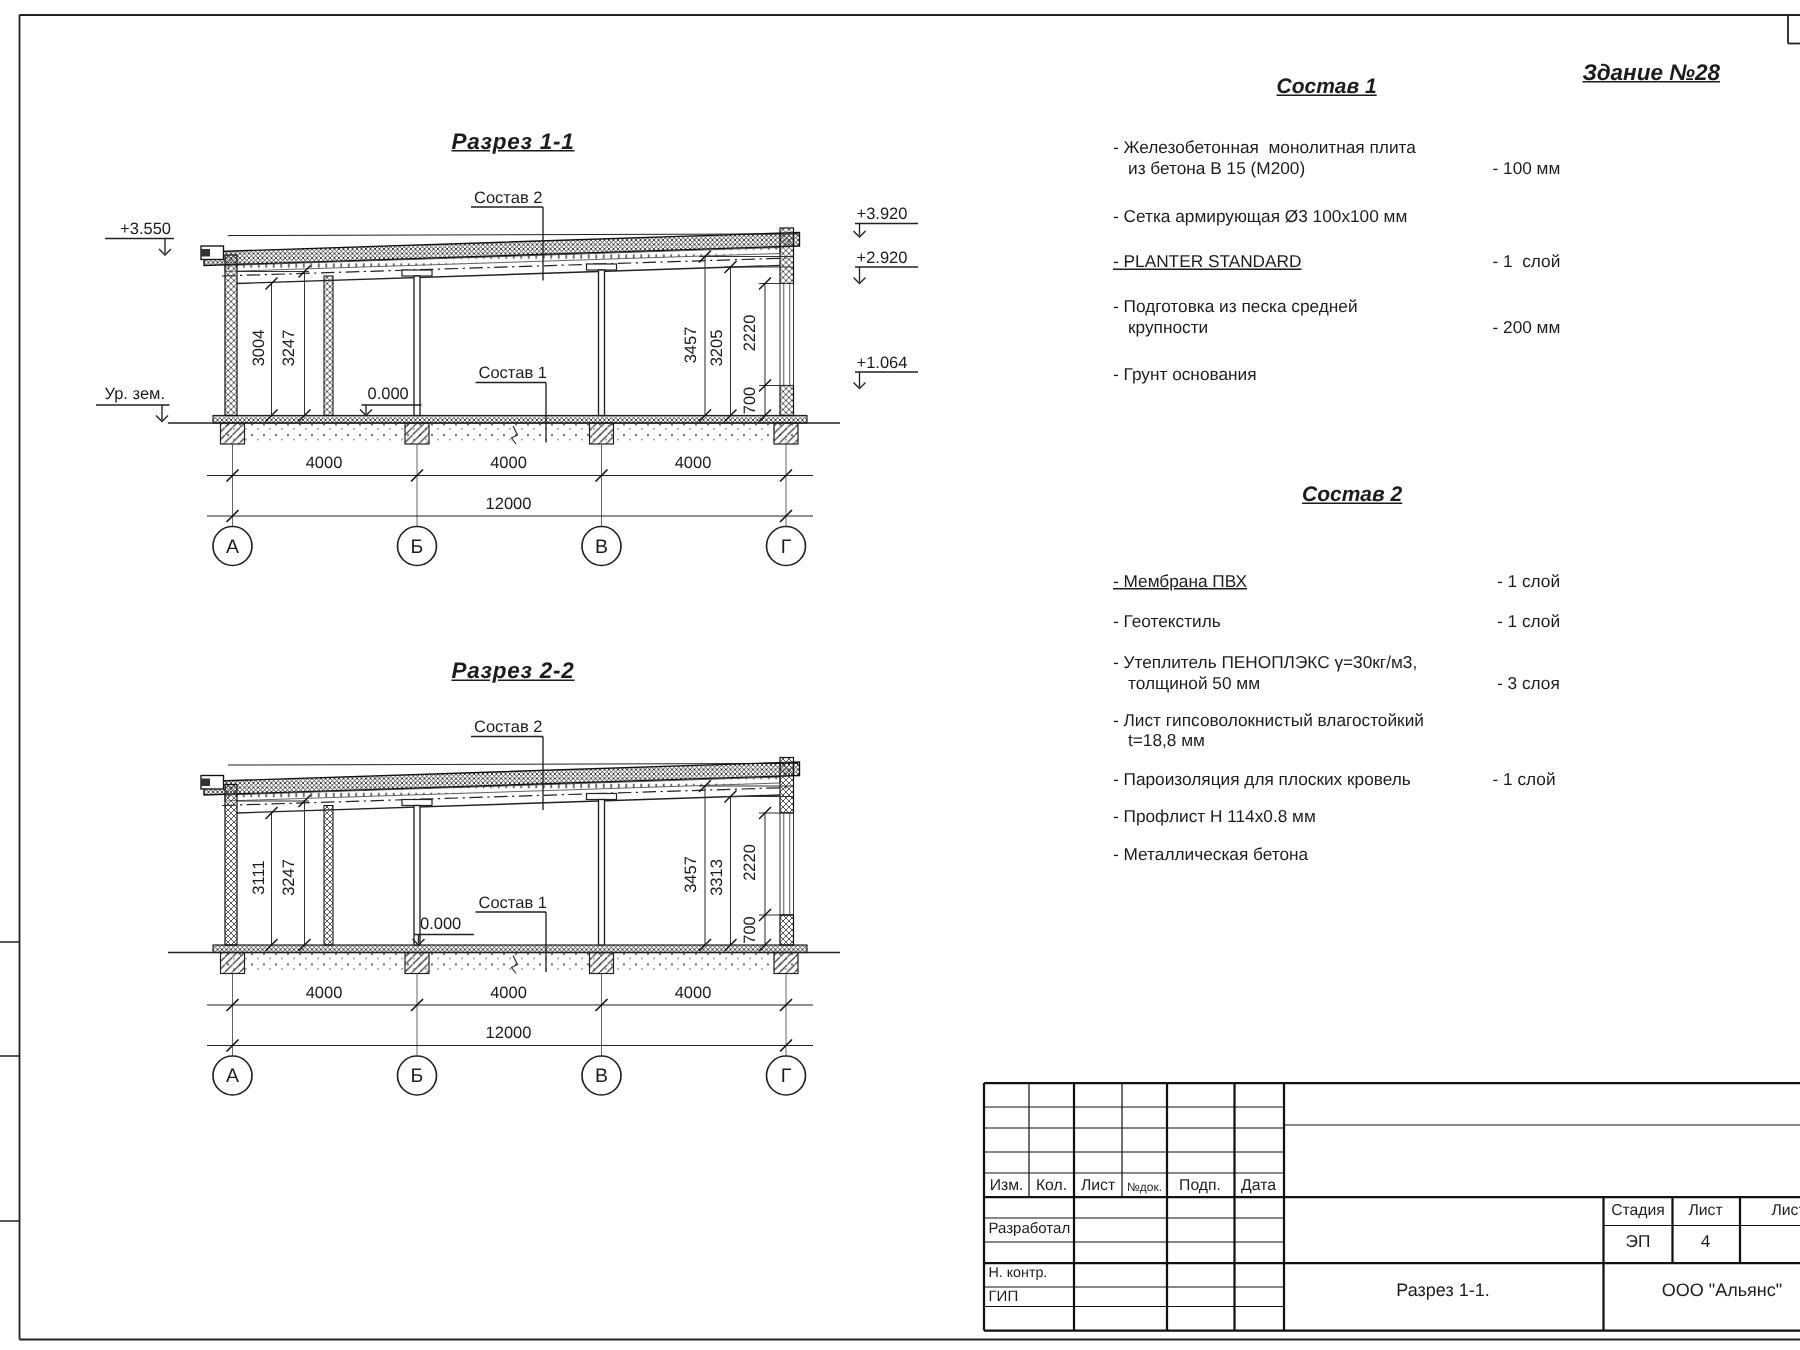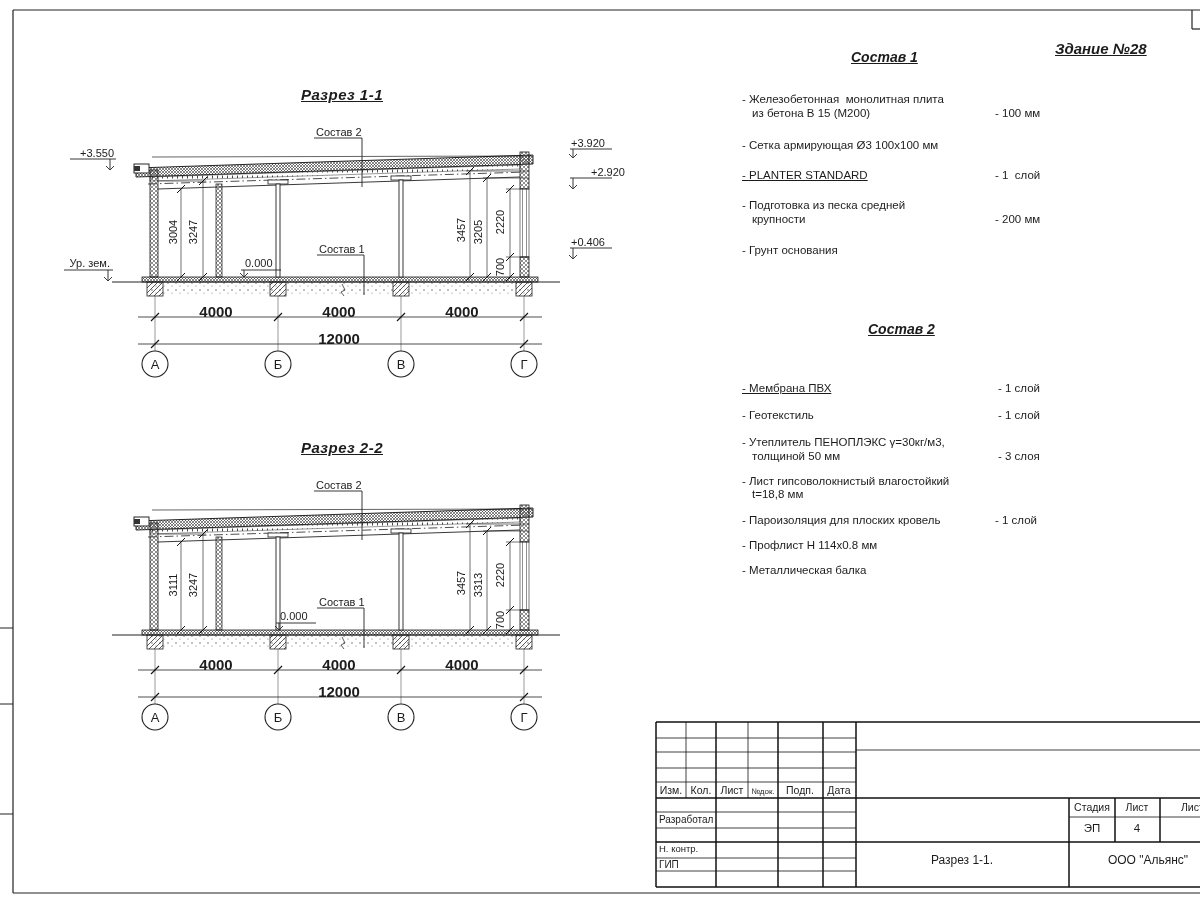--- a/index.html
+++ b/index.html
@@ -5,21 +5,21 @@
   html,body{margin:0;padding:0;}
   body{width:1200px;height:900px;overflow:hidden;background:#ffffff;position:relative;
        font-family:"Liberation Sans", sans-serif;color:#1c1c1c;}
   #sheet{position:absolute;left:0;top:0;width:1200px;height:900px;background:#fff;}
   svg.lw{position:absolute;left:0;top:0;}
   .t{position:absolute;white-space:pre;color:#1c1c1c;line-height:1.15;}
   .s11{font-size:11.5px;}
   .dim{font-size:11px;}
   .vdim{position:absolute;font-size:11px;white-space:nowrap;
         transform:translate(-50%,-50%) rotate(-90deg);}
-  .hdim{position:absolute;font-size:15px;white-space:nowrap;transform:translate(-50%,0);font-weight:bold;}
+  .hdim{position:absolute;font-size:11px;white-space:nowrap;transform:translate(-50%,0);}
   .axl{position:absolute;font-size:13px;white-space:nowrap;transform:translate(-50%,-50%);}
   .sec-title{position:absolute;font-size:15px;font-style:italic;font-weight:bold;
              text-decoration:underline;transform:translate(-50%,0);letter-spacing:.5px;}
   .comp-title{position:absolute;font-size:14px;font-style:italic;font-weight:bold;
               text-decoration:underline;white-space:pre;}
   .bld-title{position:absolute;font-size:15px;font-style:italic;font-weight:bold;
              text-decoration:underline;white-space:pre;}
   .stamp{font-size:10.5px;white-space:pre;}
   .ctr{transform:translate(-50%,0);}
 </style>
@@ -211,22 +211,22 @@
 
   <div class="bld-title" style="left:1055px;top:40px;">Здание №28</div>
 
   <div class="sec-title" style="left:342px;top:86px;">Разрез 1-1</div>
   <div class="t dim" style="left:316px;top:126px;">Состав 2</div>
   <div class="t dim" style="left:319px;top:243px;">Состав 1</div>
   <div class="t dim" style="left:245px;top:257px;">0.000</div>
   <div class="t dim" style="left:68px;top:147px;width:46px;text-align:right;">+3.550</div>
   <div class="t dim" style="left:62px;top:257px;width:48px;text-align:right;">Ур. зем.</div>
   <div class="t dim" style="left:571px;top:137px;">+3.920</div>
-  <div class="t dim" style="left:591px;top:166px;">+2.920</div>
-  <div class="t dim" style="left:571px;top:236px;">+0.406</div>
+  <div class="t dim" style="left:571px;top:166px;">+2.920</div>
+  <div class="t dim" style="left:571px;top:236px;">+1.064</div>
   <div class="vdim" style="left:173px;top:232px;">3004</div>
   <div class="vdim" style="left:193px;top:232px;">3247</div>
   <div class="vdim" style="left:461px;top:230px;">3457</div>
   <div class="vdim" style="left:478px;top:232px;">3205</div>
   <div class="vdim" style="left:500px;top:222px;">2220</div>
   <div class="vdim" style="left:500px;top:267px;">700</div>
   <div class="hdim" style="left:216px;top:303px;">4000</div>
   <div class="hdim" style="left:339px;top:303px;">4000</div>
   <div class="hdim" style="left:462px;top:303px;">4000</div>
   <div class="hdim" style="left:339px;top:330px;">12000</div>
@@ -272,21 +272,21 @@
   <div class="t s11" style="left:742px;top:409px;">- Геотекстиль</div>
   <div class="t s11" style="left:998px;top:409px;">- 1 слой</div>
   <div class="t s11" style="left:742px;top:436px;">- Утеплитель ПЕНОПЛЭКС γ=30кг/м3,</div>
   <div class="t s11" style="left:752px;top:450px;">толщиной 50 мм</div>
   <div class="t s11" style="left:998px;top:450px;">- 3 слоя</div>
   <div class="t s11" style="left:742px;top:475px;">- Лист гипсоволокнистый влагостойкий</div>
   <div class="t s11" style="left:752px;top:488px;">t=18,8 мм</div>
   <div class="t s11" style="left:742px;top:514px;">- Пароизоляция для плоских кровель</div>
   <div class="t s11" style="left:995px;top:514px;">- 1 слой</div>
   <div class="t s11" style="left:742px;top:539px;">- Профлист Н 114х0.8 мм</div>
-  <div class="t s11" style="left:742px;top:564px;">- Металлическая балка</div>
+  <div class="t s11" style="left:742px;top:564px;">- Металлическая бетона</div>
 
   <div class="t stamp ctr" style="left:671px;top:784px;">Изм.</div>
   <div class="t stamp ctr" style="left:701px;top:784px;">Кол.</div>
   <div class="t stamp ctr" style="left:732px;top:784px;">Лист</div>
   <div class="t stamp ctr" style="left:763px;top:787px;font-size:8px;">№док.</div>
   <div class="t stamp ctr" style="left:800px;top:784px;">Подп.</div>
   <div class="t stamp ctr" style="left:839px;top:784px;">Дата</div>
   <div class="t stamp" style="left:659px;top:814px;font-size:10px;">Разработал</div>
   <div class="t stamp" style="left:659px;top:844px;font-size:9.5px;">Н. контр.</div>
   <div class="t stamp" style="left:659px;top:859px;font-size:10px;">ГИП</div>

